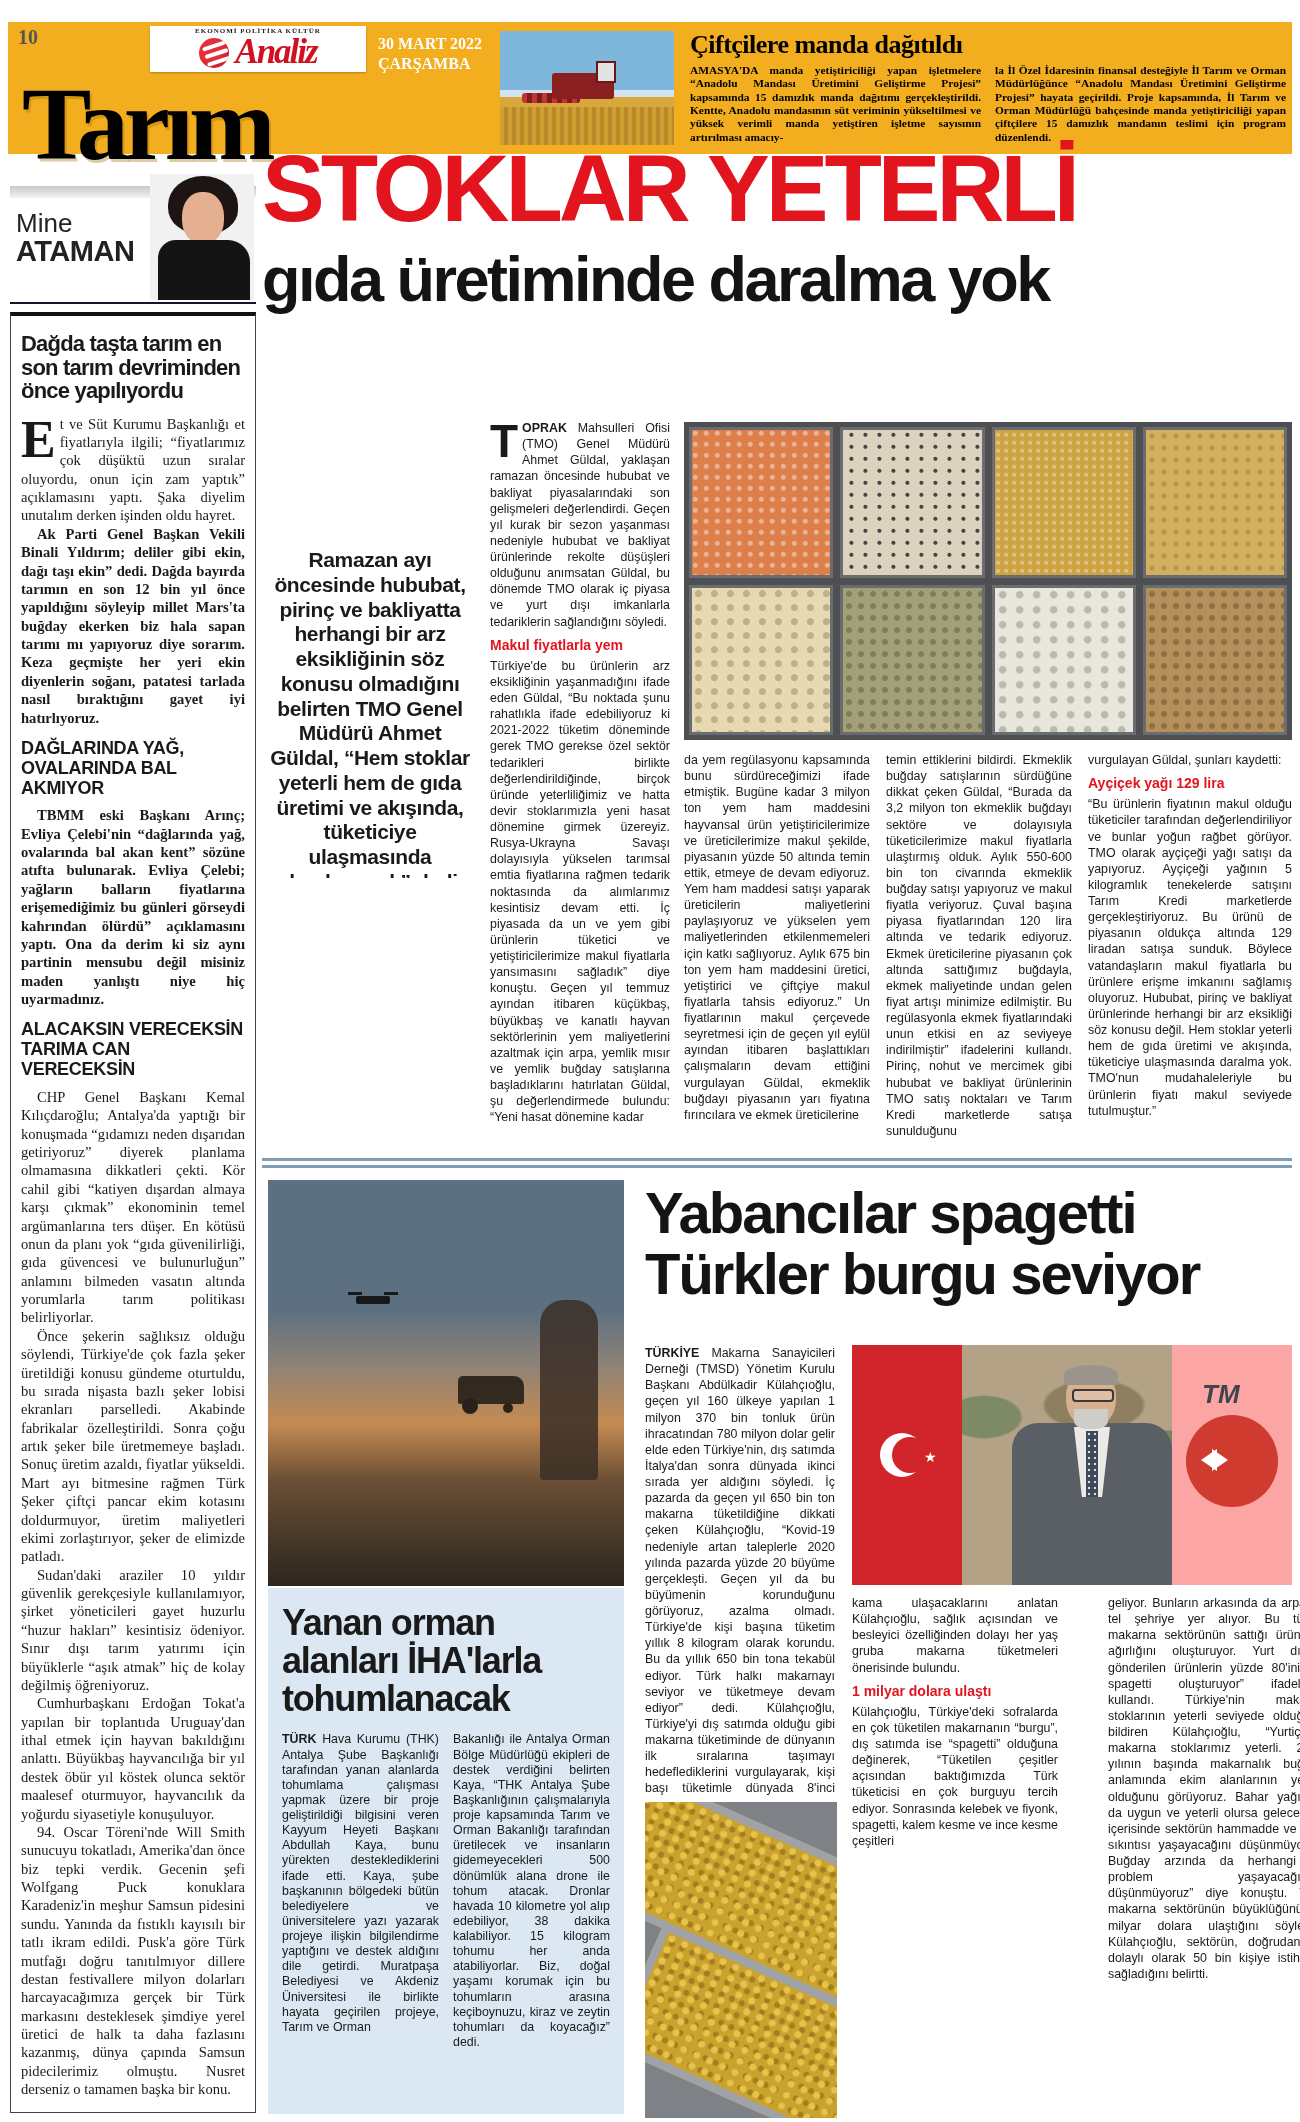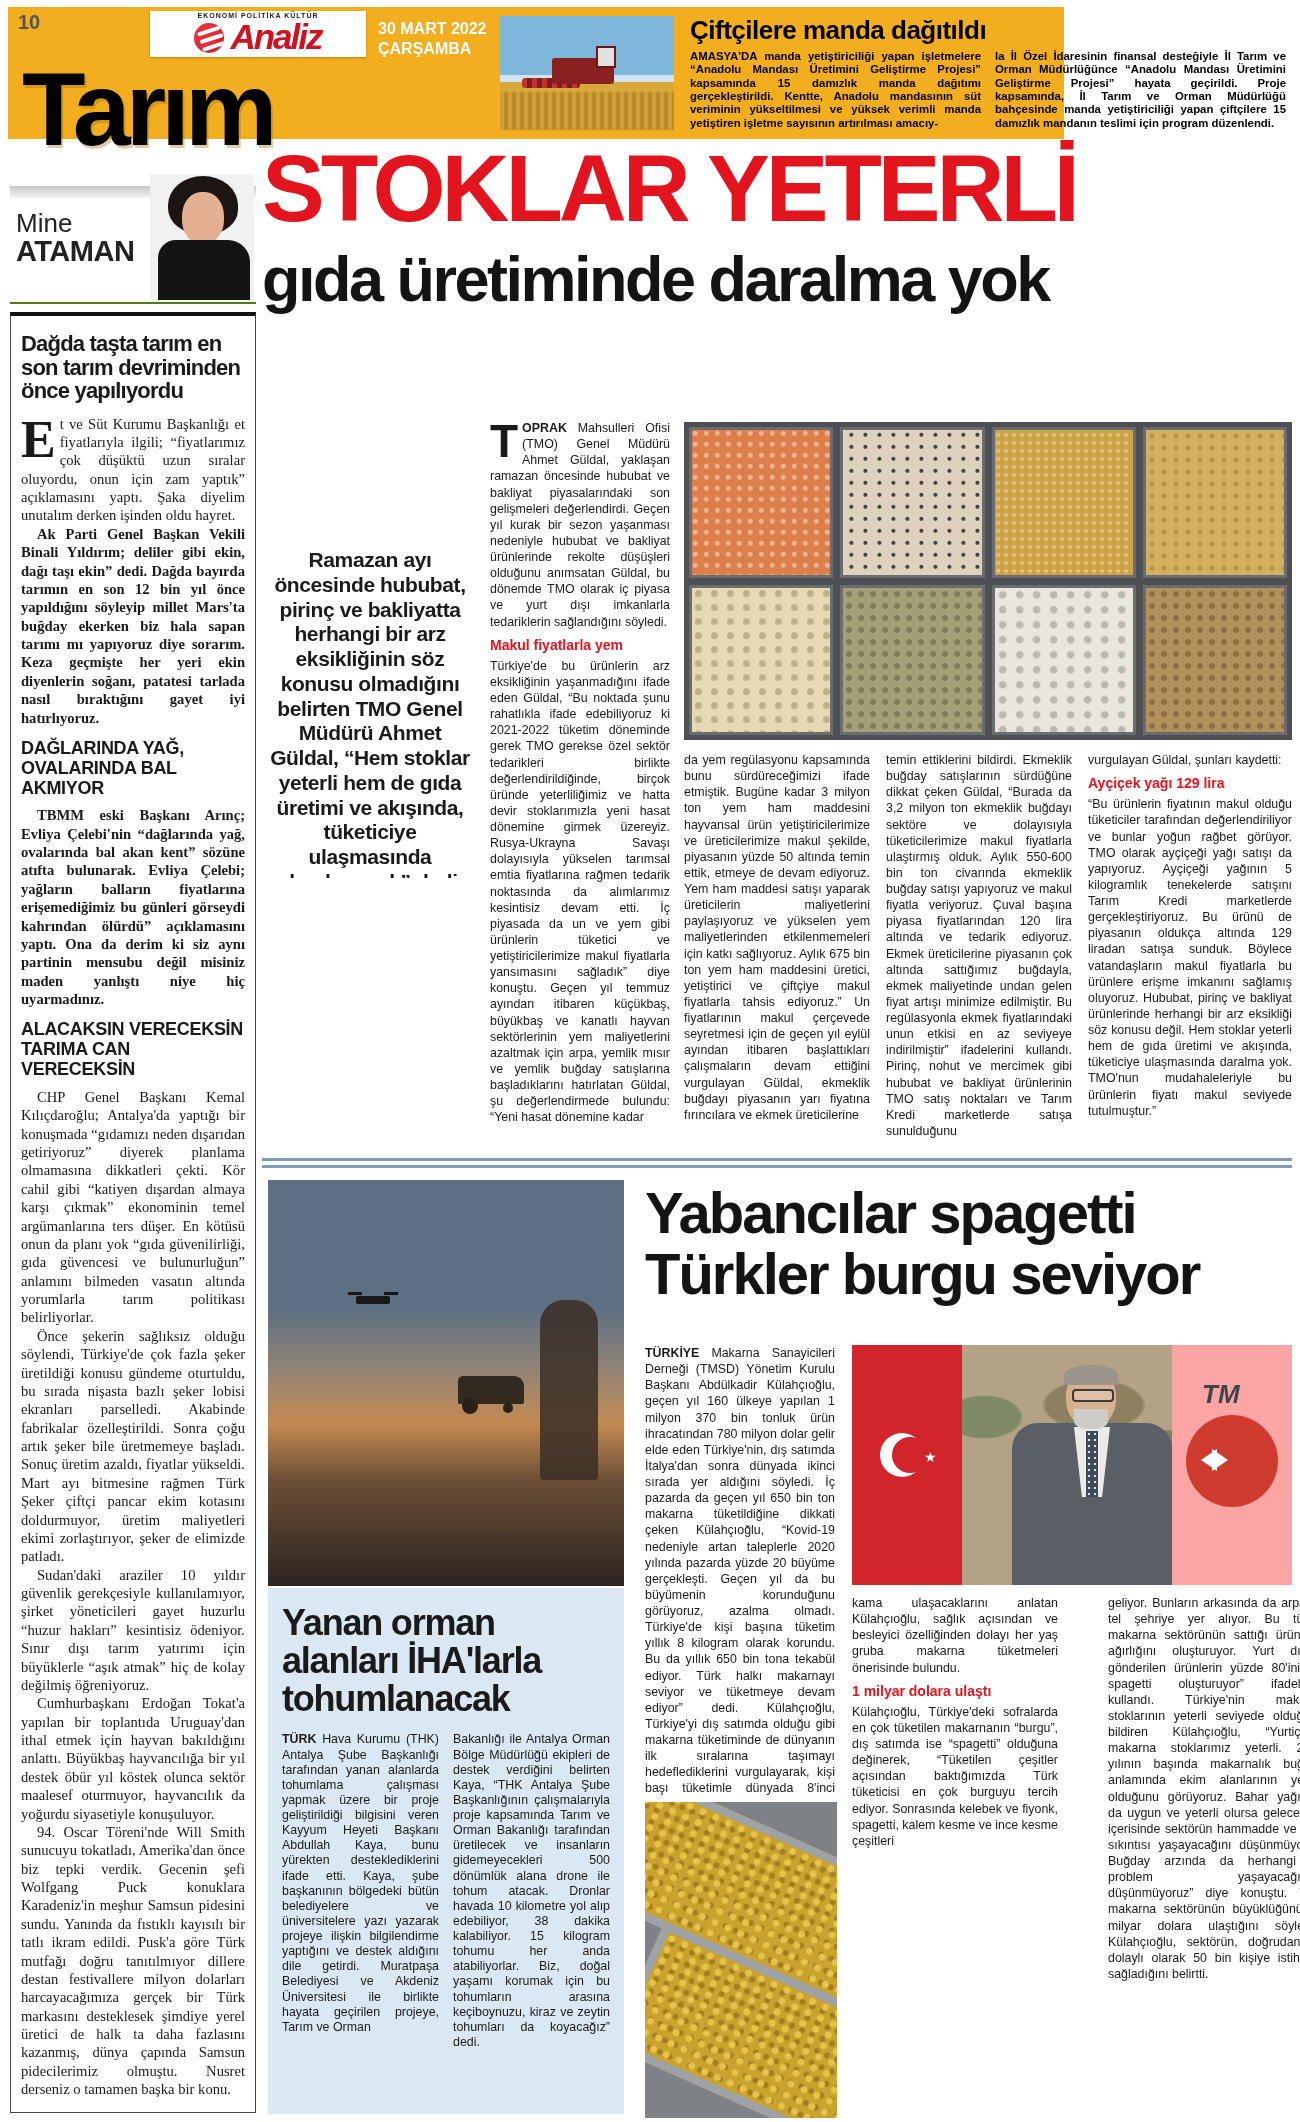--- a/index.html
+++ b/index.html
@@ -1,21 +1,21 @@
 <!DOCTYPE html>
 <html><head>
 <meta charset="utf-8">
 <style>
   html,body{margin:0;padding:0;background:#e8e8e8;}
   .page{position:relative;width:1300px;height:2122px;background:#fff;overflow:hidden;
         font-family:"Liberation Sans",sans-serif;color:#1a1a1a;}
   .abs{position:absolute;}
 
   
-  .header{left:8px;top:7px;width:1056px;height:132px;background:#f2ae1f;}
+  .header{left:8px;top:22px;width:1284px;height:132px;background:#f2ae1f;font-family:Liberation Serif, serif;}
   .pagenum{left:10px;top:4px;font-size:20px;font-weight:bold;color:#555;}
   .masthead-box{left:142px;top:4px;width:216px;height:46px;background:#fff;
       display:flex;align-items:center;justify-content:center;gap:6px;box-shadow:0 1px 2px rgba(0,0,0,.25);}
   .masthead-tagline{position:absolute;top:1px;left:0;right:0;text-align:center;font-size:7px;
       font-weight:bold;color:#222;letter-spacing:1px;}
   .masthead-word{font-size:35px;font-weight:bold;font-style:italic;color:#cf1120;letter-spacing:-2px;margin-top:6px;}
   .globe{width:30px;height:30px;border-radius:50%;margin-top:7px;
       background:radial-gradient(circle at 35% 35%, #e5303c 0 40%, #c01020 100%);
       position:relative;overflow:hidden;}
   .globe:before{content:"";position:absolute;left:3px;top:6px;width:24px;height:4px;background:#fff;
@@ -31,21 +31,21 @@
       background:repeating-linear-gradient(90deg,#c23434 0 5px,#7d1d1d 5px 10px);border-radius:3px;}
   .harv-field{position:absolute;left:0;bottom:0;width:100%;height:38px;
       background:repeating-linear-gradient(90deg,#cf9f33 0 4px,#b9892a 4px 8px);}
   .topstory{left:682px;top:8px;width:596px;height:118px;color:#000000;}
   .topstory h2{margin:0 0 4px 0;font-size:26px;font-weight:bold;letter-spacing:-0.5px;}
   .topstory-cols{display:flex;gap:14px;}
   .topstory-cols p{margin:0;width:291px;font-size:11.4px;line-height:1.17;font-weight:bold;text-align:justify;}
 
   
   .op-col{left:10px;top:148px;width:246px;height:1964px;}
-  .author{position:relative;height:154px;border-bottom:2px solid #4d7c0f;text-decoration:underline;}
+  .author{position:relative;height:154px;border-bottom:2px solid #0f172a;text-decoration:underline;}
   .author-bar{position:absolute;left:0;top:38px;width:100%;height:12px;
       background:linear-gradient(#c9c9c9,#f3f3f3);}
   .author-name{position:absolute;left:6px;top:62px;line-height:1.02;}
   .author-first{font-size:26px;color:#222;}
   .author-last{font-size:29px;font-weight:bold;color:#222;letter-spacing:-0.5px;}
   .portrait{position:absolute;right:2px;top:26px;width:104px;height:126px;background:#f1f1f1;overflow:hidden;}
   .portrait .hair{position:absolute;left:18px;top:2px;width:70px;height:58px;background:#1d1514;
       border-radius:50% 50% 42% 45%;}
   .portrait .face{position:absolute;left:32px;top:18px;width:42px;height:52px;background:#e4b091;
       border-radius:46%;}

